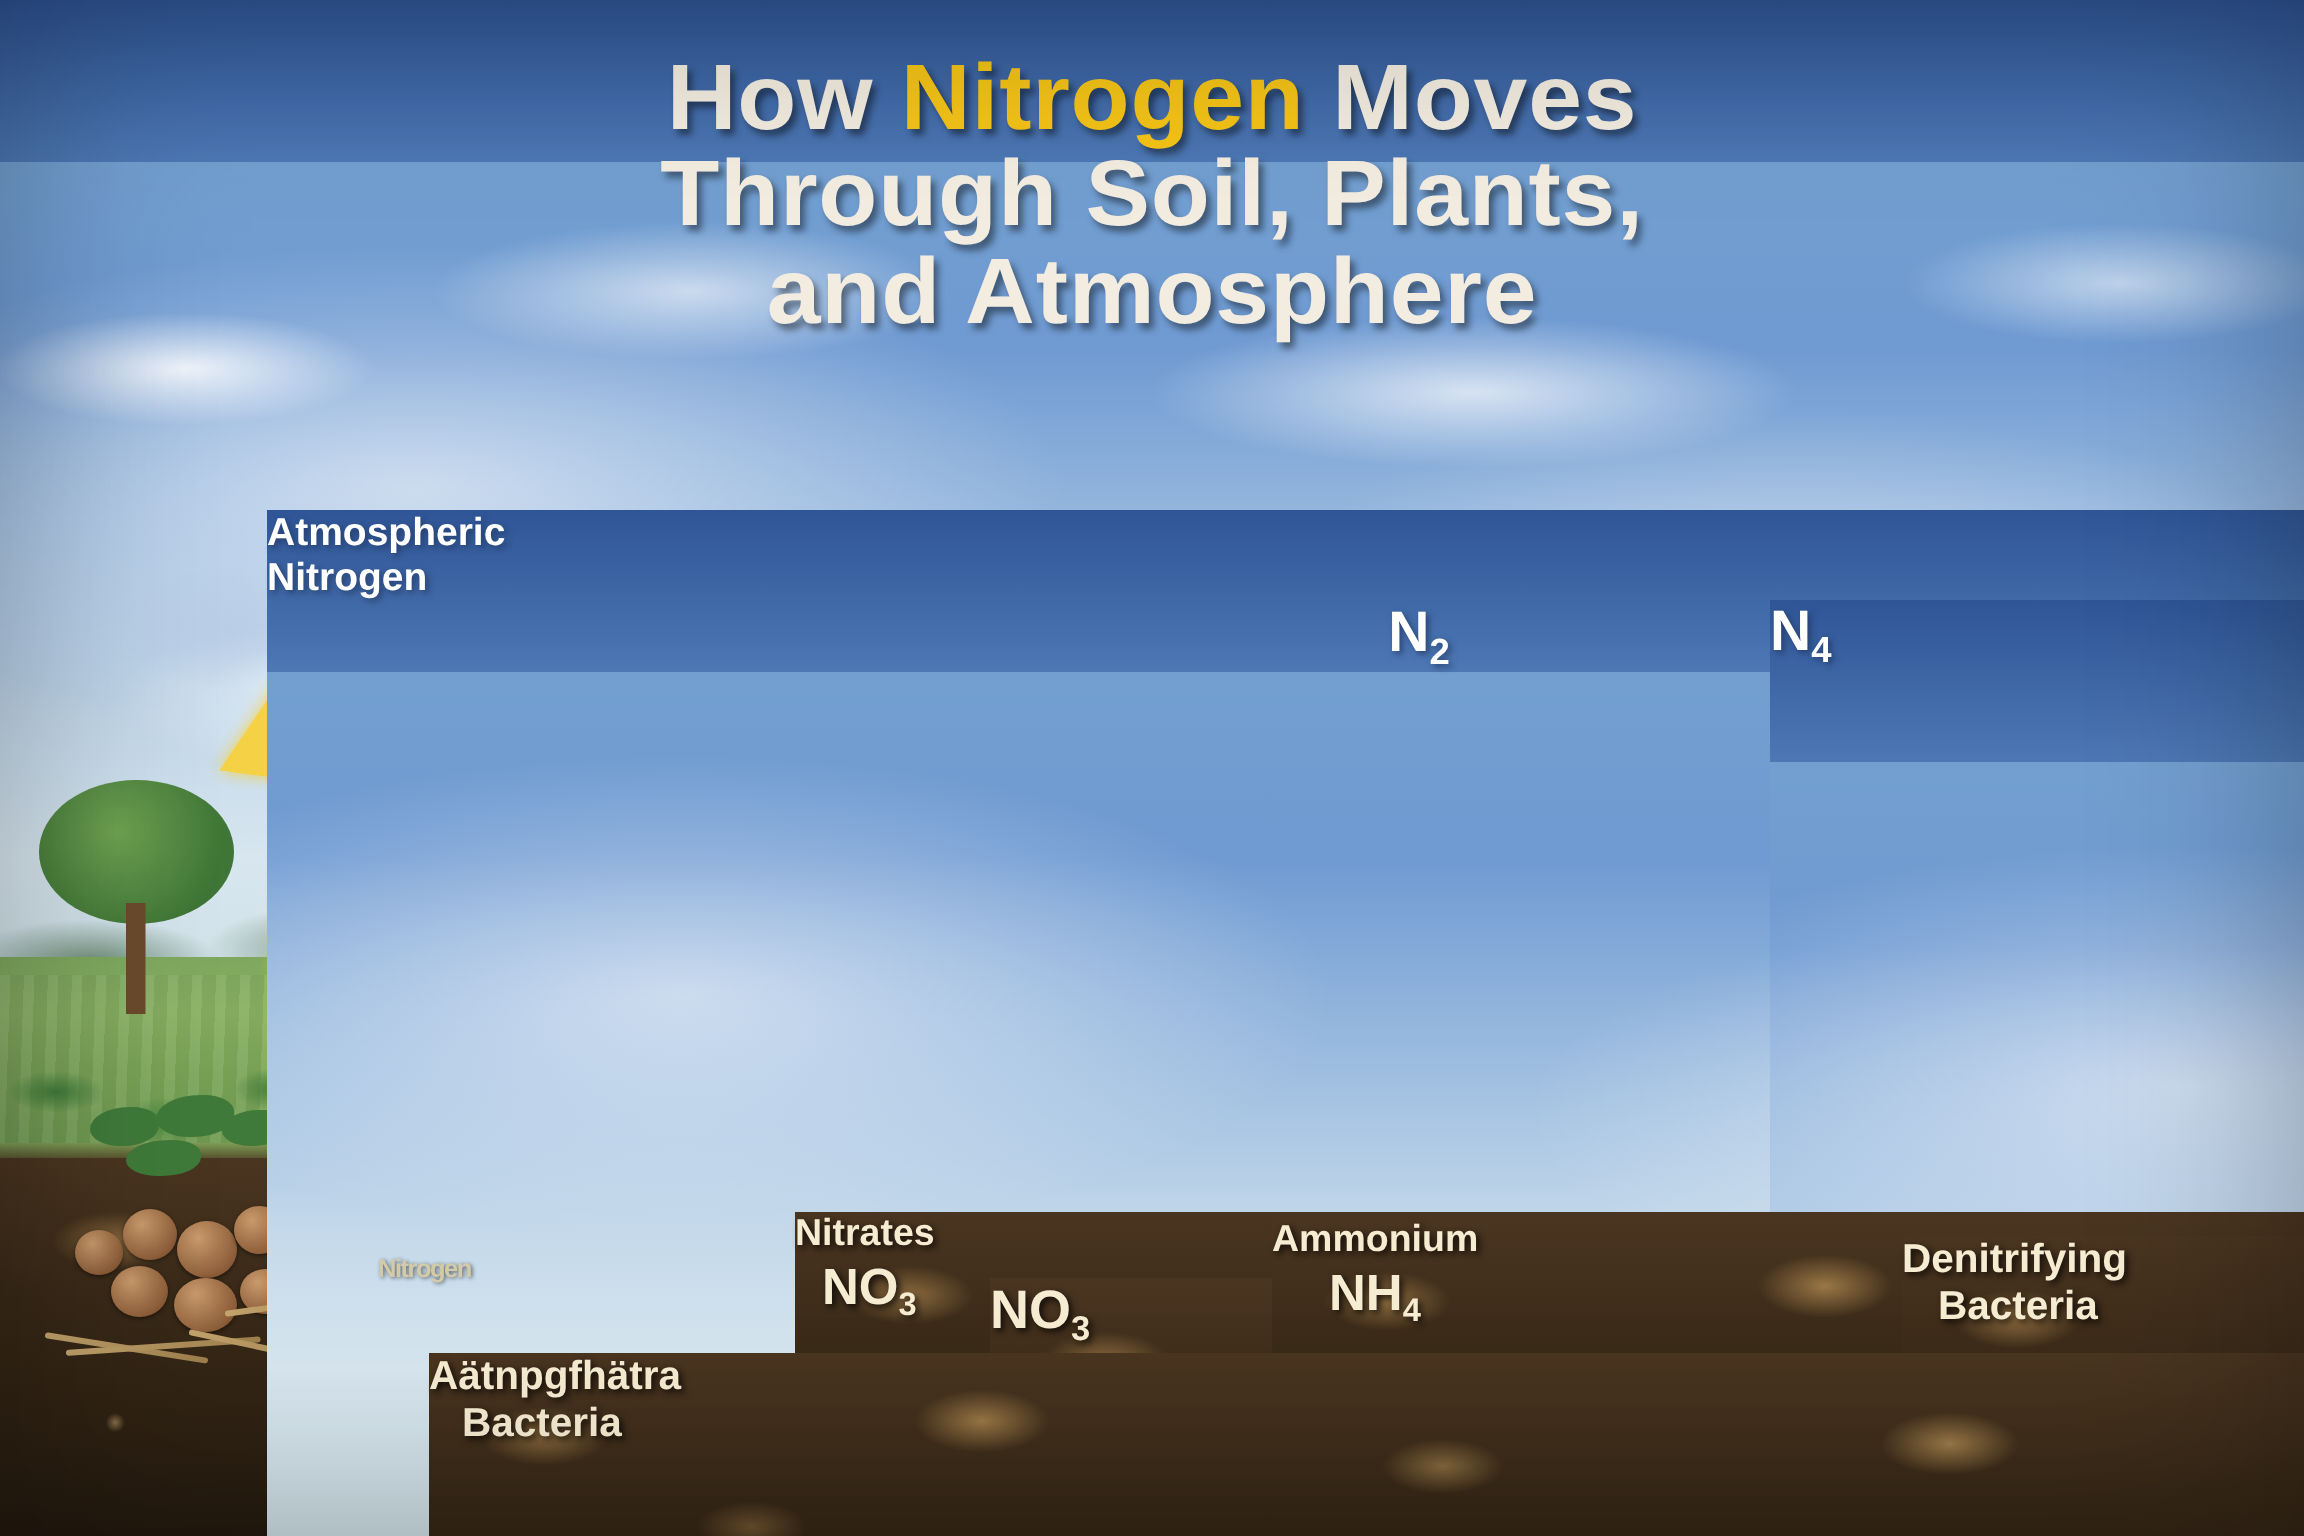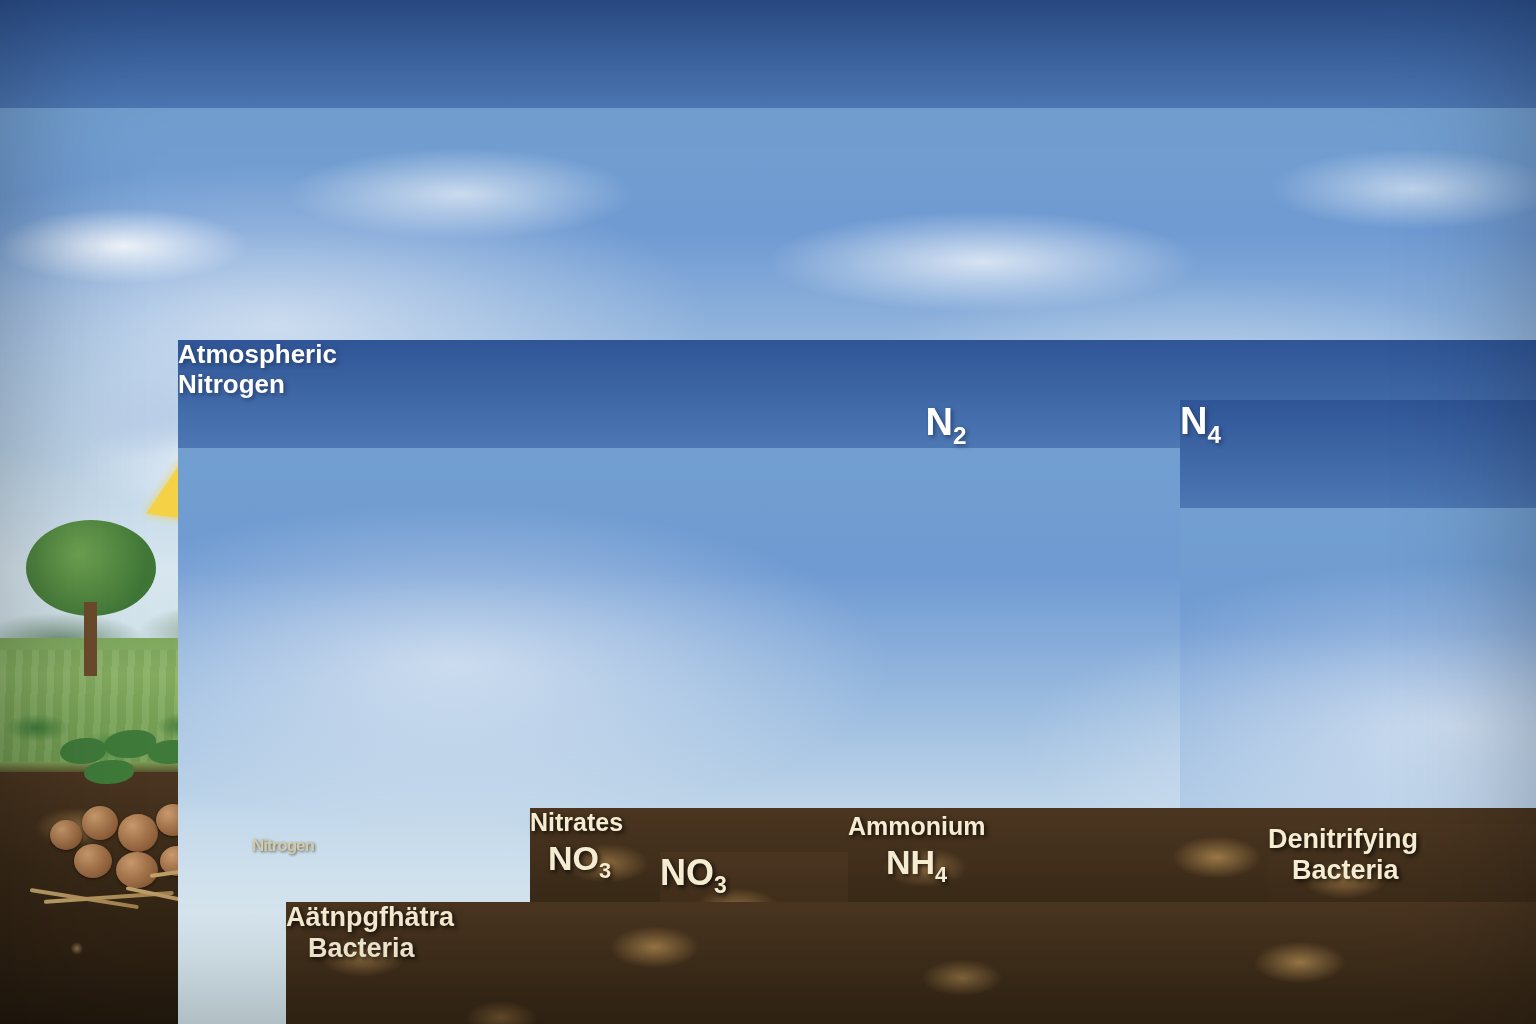--- a/index.html
+++ b/index.html
@@ -456,20 +456,25 @@
     <span>NH</span>
       <sub style="font-size:.62em">4</sub>
   </div>
   <div class="chip no3">
     <span>NO</span>
       <sub style="font-size:.62em">3</sub>
   </div>
 
   <div class="spark"></div>
 
+  <div class="title">
+    <span class="ln"><span>How </span><span class="hl">Nitrogen</span><span> Moves</span></span>
+    <span class="ln">Through Soil, Plants,</span>
+    <span class="ln">and Atmosphere</span>
+  </div>
 
   <div class="lbl sky" style="left:178px;top:340px;font-size:26px;">
     <div>Atmospheric</div>
     <div>Nitrogen</div>
     <div style="text-align:center;font-size:38px;margin-top:2px;"><span>N</span><sub>2</sub></div>
   </div>
 
   <div class="lbl sky" style="left:1180px;top:400px;font-size:38px;">
     <span>N</span><sub>4</sub>
   </div>

